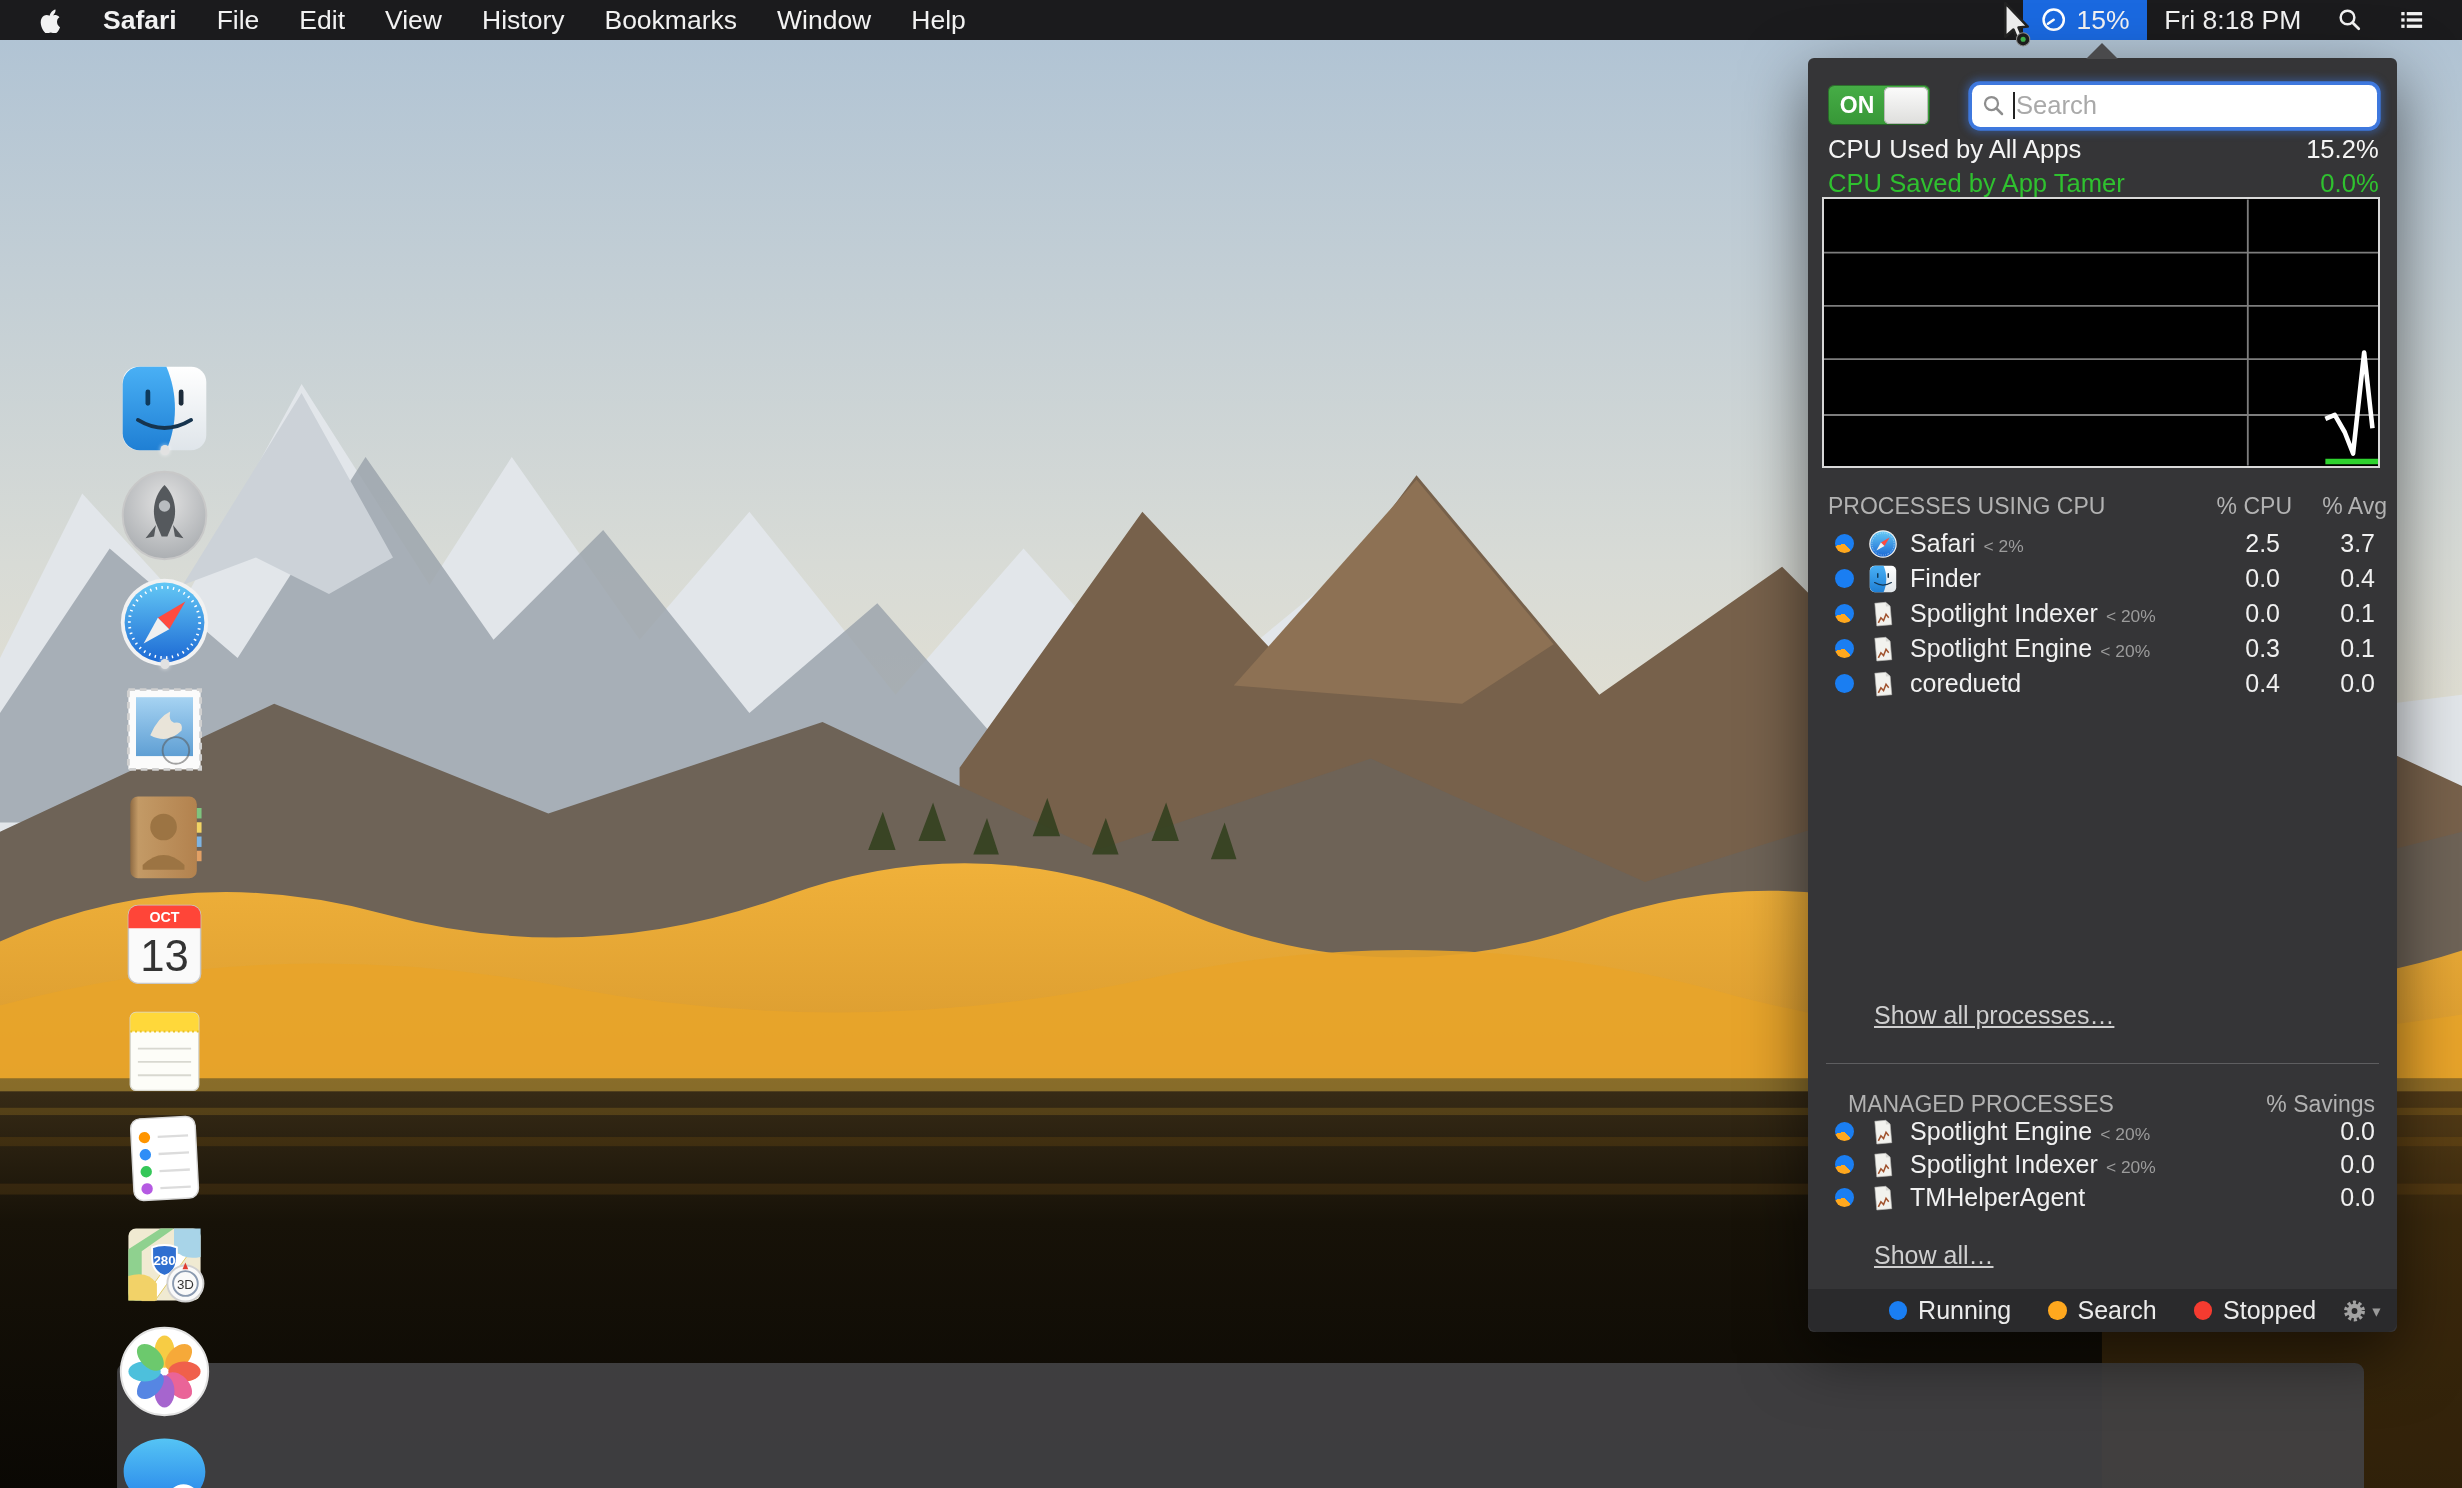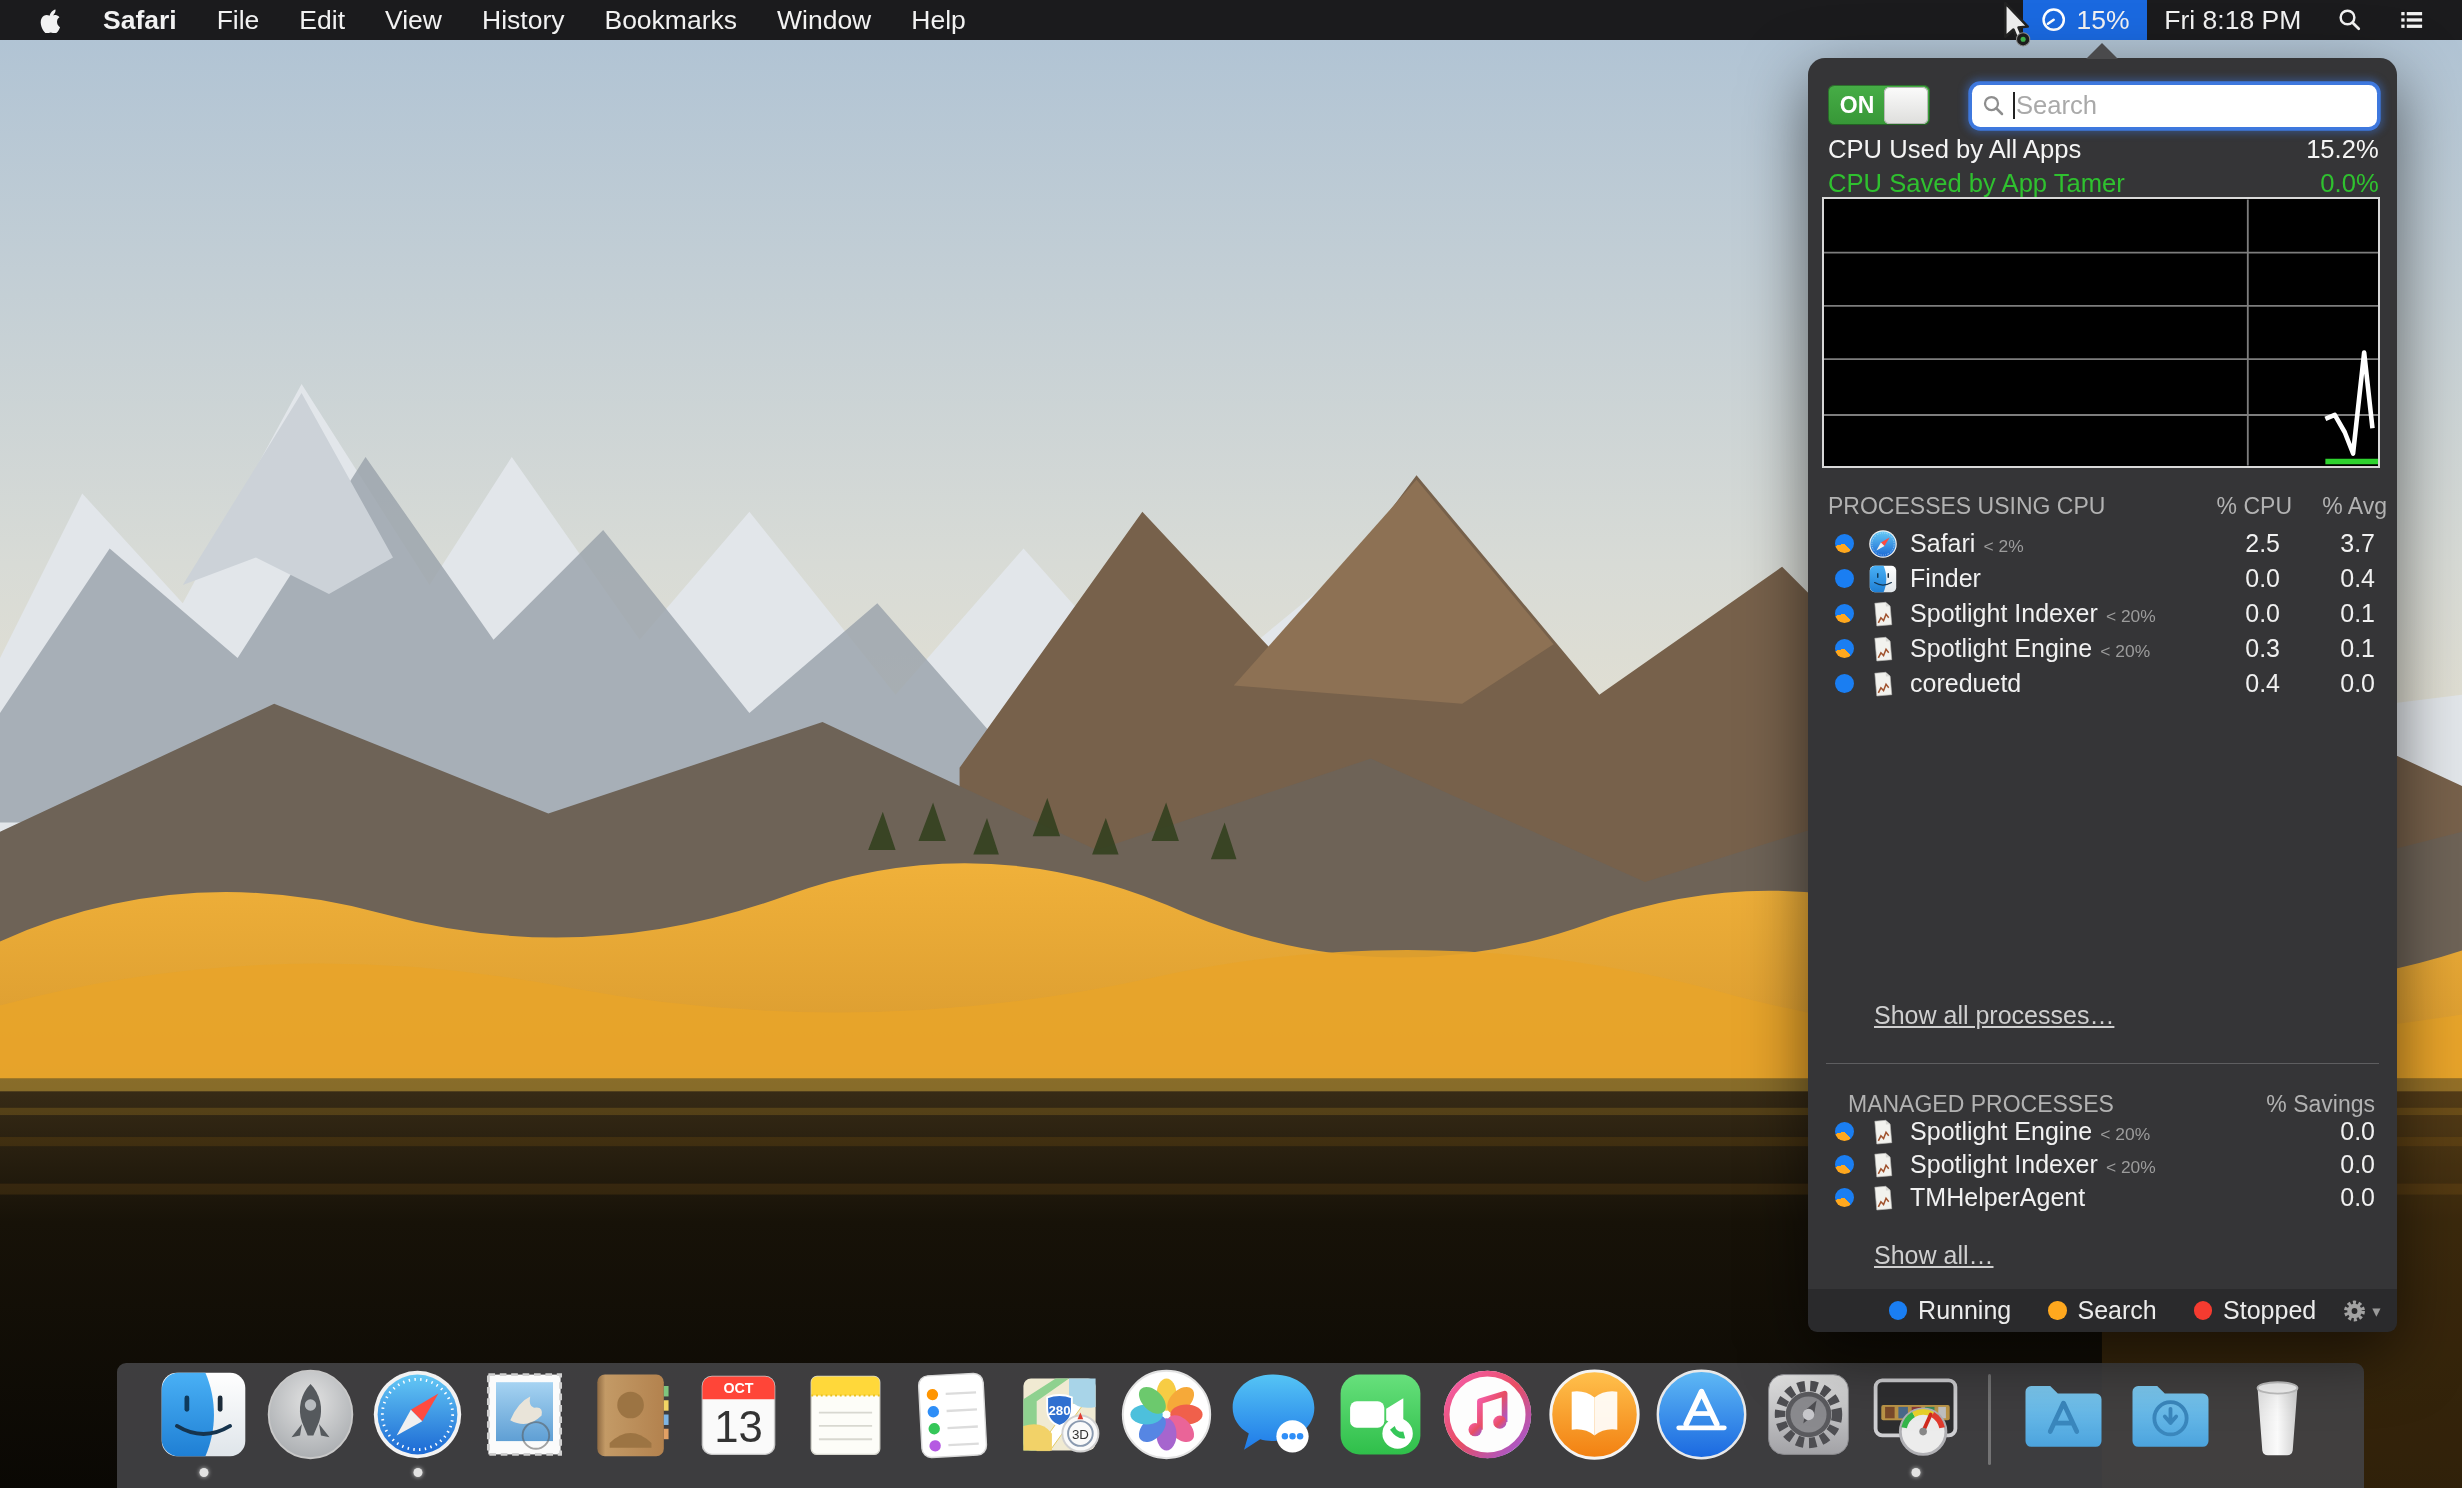--- a/index.html
+++ b/index.html
@@ -24,21 +24,21 @@
   .mb-gauge { width:27.4px; height:27.4px; display:flex; }
   .mb-clock { padding:0 17.4px; white-space:nowrap; }
   .mb-iconbtn { padding:0 17.4px; height:100%; display:flex; align-items:center; }
   .mb-iconbtn svg { width:27.4px; height:27.4px; }
 
   
   .cursor { position:absolute; left:1991px; top:0px; width:51px; height:51px; z-index:50; }
 
   
   .popover { position:absolute; left:1808px; top:58px; width:589px; height:1274px;
-             background:#353537; border-radius:17px; z-index:10; color:#f1f1f1;
+             background:#353537; border-radius:6px; z-index:10; color:#f1f1f1;
              box-shadow:0 22px 64px rgba(0,0,0,0.55); }
   .pv-arrow { position:absolute; top:-15.5px; left:278px; width:0; height:0;
               border-left:16.5px solid transparent; border-right:16.5px solid transparent;
               border-bottom:16.5px solid #4a4a4c; }
 
   .toggle-row { position:absolute; top:26.5px; left:20px; right:20px; height:42px; }
   .toggle { position:absolute; left:0; top:0.9px; width:102px; height:40px; border-radius:6.4px;
             background:linear-gradient(#46ad46,#379737); box-shadow:inset 0 0 0 0.9px rgba(0,0,0,.35); }
   .toggle-label { position:absolute; left:0; top:0; width:58px; height:40px; display:flex;
                   align-items:center; justify-content:center; color:#fff; font-weight:bold; font-size:23px; }
@@ -100,21 +100,21 @@
   .leg { display:flex; align-items:center; gap:11px; font-size:25px; color:#ececec; }
   .legdot { width:18.3px; height:18.3px; border-radius:50%; }
   .gear-btn { position:absolute; right:16.5px; top:50%; transform:translateY(-50%);
               display:flex; align-items:center; gap:3.7px; }
   .gear-btn svg { width:29px; height:29px; }
   .gear-caret { color:#9a9a9a; font-size:16.5px; }
 
   
   .dock { position:absolute; left:117px; top:1363px; width:2247px; height:125px;
           background:rgba(66,66,68,0.92); border-radius:9.1px 9.1px 0 0; z-index:4;
-          display:flex; align-items:flex-start; justify-content:center; padding-top:4px; gap:12px; }
+          display:flex; align-items:flex-start; justify-content:center; padding-top:19px; gap:12px;flex-direction:column; }
   .dock-item { position:relative; width:95px; height:112px; }
   .dock-icon { width:95px; height:95px; }
   .dock-icon svg { width:100%; height:100%; display:block; }
   .dock-divider { width:2.7px; height:91px; background:rgba(255,255,255,0.28); margin:7.3px 12.8px 0 12.8px;
                   border-radius:1.8px; }
   .rdot { position:absolute; bottom:1.8px; left:50%; transform:translateX(-50%); width:9.1px; height:9.1px;
           border-radius:50%; background:#e2e2e2; box-shadow:0 0 4.6px rgba(255,255,255,0.7); }
 </style>
 </head>
 <body>

